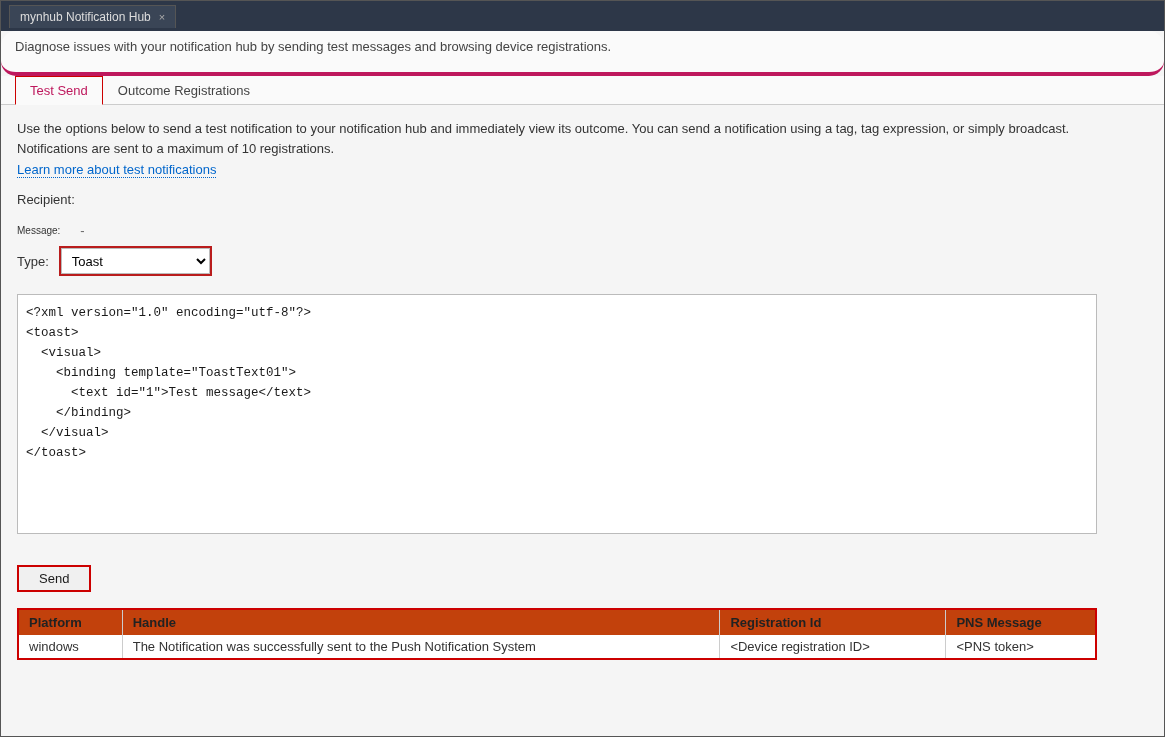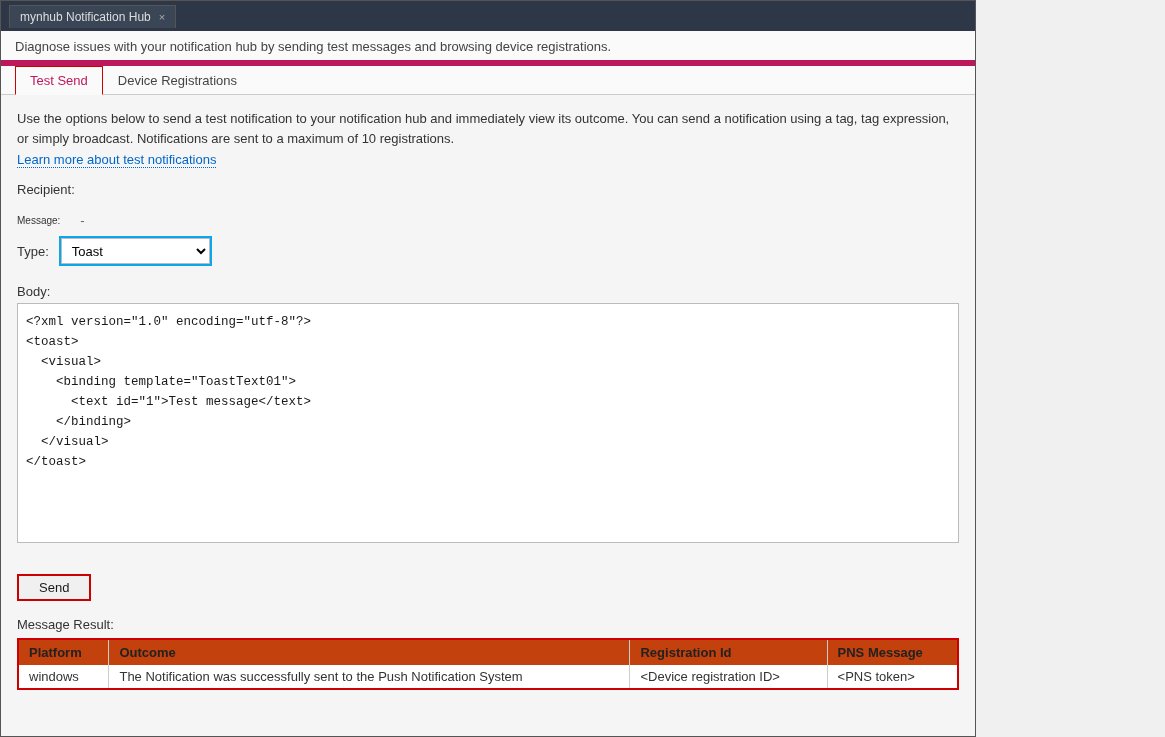--- a/index.html
+++ b/index.html
@@ -4,21 +4,21 @@
   <style>
     * { box-sizing: border-box; margin: 0; padding: 0; }
     body {
       font-family: 'Segoe UI', Arial, sans-serif;
       font-size: 13px;
       background: #f0f0f0;
       color: #1a1a1a;
     }
 
     .window {
-      width: 976px;
+      width: 1165px;
       height: 737px;
       display: flex;
       flex-direction: column;
       border: 1px solid #555;
       background: #f5f5f5;
       overflow: hidden;
     }
 
     
     .title-bar {
@@ -44,23 +44,24 @@
     }
     .title-bar-tab .close-x {
       color: #aaa;
       cursor: pointer;
       font-size: 11px;
     }
 
     
     .page-header {
       background: #fafafa;
-      padding: 8px 14px 0 14px;
-      border-bottom: 6px solid #be185d;
+      padding: 8px 14px 12px 14px;
+      border-bottom: 4px solid #be185d;
       flex-shrink: 0;
+      border-radius: 15px;
     }
     .page-desc {
       color: #444;
       font-size: 13px;
       padding-bottom: 6px;
     }
 
     
     .tabs {
       display: flex;
@@ -183,21 +184,21 @@
       align-items: center;
       gap: 10px;
       margin-bottom: 18px;
     }
     .type-label {
       font-size: 13px;
       color: #333;
     }
 
     .toast-select-wrapper {
-      border: 2px solid #0ea5e9;
+      border: 2px solid #b91c1c;
       display: inline-flex;
     }
     .toast-select {
       border: 1px solid #bbb;
       padding: 2px 20px 2px 6px;
       font-size: 13px;
       background: white;
       cursor: pointer;
       appearance: auto;
       height: 26px;
@@ -292,21 +293,21 @@
       <span class="close-x">×</span>
     </div>
   </div>
 
   <div class="page-header">
     <div class="page-desc">Diagnose issues with your notification hub by sending test messages and browsing device registrations.</div>
   </div>
 
   <div class="tabs">
     <div class="tab active">Test Send</div>
-    <div class="tab">Device Registrations</div>
+    <div class="tab">Outcome Registrations</div>
   </div>
 
   <div class="content">
 
     <div class="info-text">Use the options below to send a test notification to your notification hub and immediately view its outcome. You can send a notification using a tag, tag expression, or simply broadcast. Notifications are sent to a maximum of 10 registrations.</div>
     <a class="learn-more" href="#">Learn more about test notifications</a>
 
     
     <div class="section-label">Recipient:</div>
 
@@ -323,45 +324,43 @@
         <div class="toast-select-wrapper">
           <select class="toast-select">
             <option value="Toast" selected="">Toast</option>
             <option value="Silent Notification">Silent Notification</option>
             <option value="Raw">Raw</option>
           </select>
         </div>
       </div>
 
       
-      <div class="body-label">Body:</div>
       <textarea class="body-textarea" spellcheck="false" style="">&lt;?xml version="1.0" encoding="utf-8"?&gt;
 &lt;toast&gt;
   &lt;visual&gt;
     &lt;binding template="ToastText01"&gt;
       &lt;text id="1"&gt;Test message&lt;/text&gt;
     &lt;/binding&gt;
   &lt;/visual&gt;
 &lt;/toast&gt;</textarea>
     </div>
 
     
     <div class="send-btn-wrapper">
       <button class="send-btn">Send</button>
     </div>
 
     
     <div class="result-section">
-      <div class="result-label">Message Result:</div>
       <div class="result-table-wrapper">
         <table class="result-table">
           <thead>
             <tr>
               <th>Platform</th>
-              <th>Outcome</th>
+              <th>Handle</th>
               <th>Registration Id</th>
               <th>PNS Message</th>
             </tr>
           </thead>
           <tbody>
             <tr>
               <td>windows</td>
               <td>The Notification was successfully sent to the Push Notification System</td>
               <td>&lt;Device registration ID&gt;</td>
               <td>&lt;PNS token&gt;</td>

